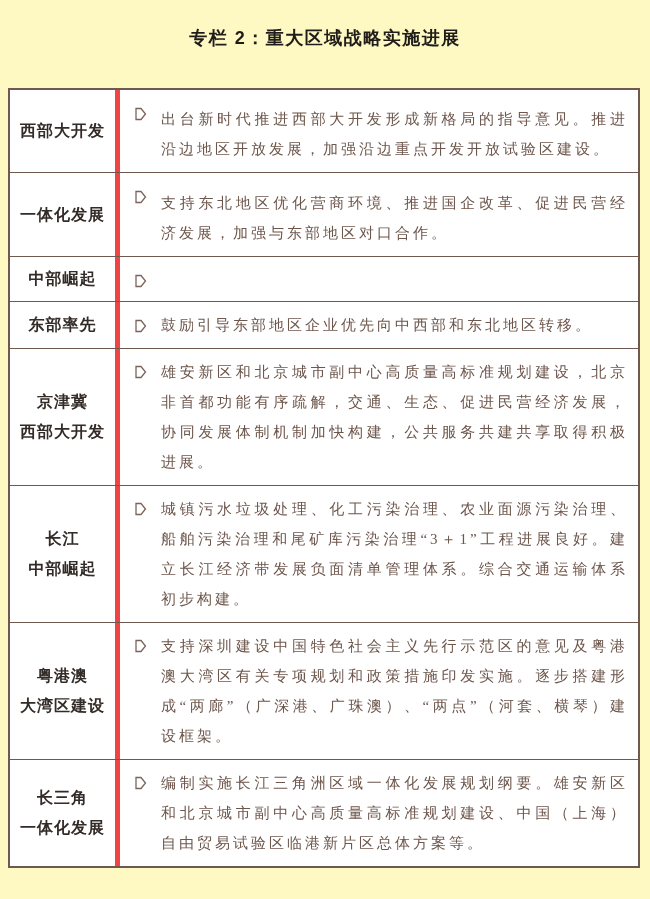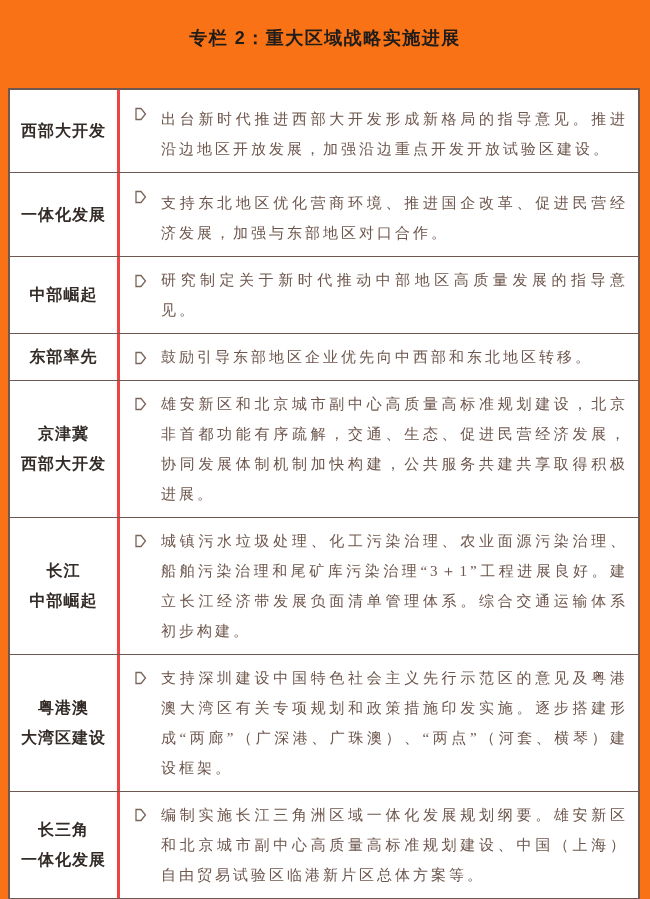--- a/index.html
+++ b/index.html
@@ -1,21 +1,21 @@
 <!DOCTYPE html>
 <html><head>
 <meta charset="utf-8">
 <style>
   * { margin: 0; padding: 0; box-sizing: border-box; }
   html, body { background: #ffffff; }
   .page {
     position: relative;
     width: 650px;
     height: 899px;
-    background: #f97316;
+    background: #fef9c3;
     font-family: "Liberation Sans", sans-serif;
     overflow: hidden;
     text-decoration: underline;
   }
   .title {
     position: absolute;
     top: 26px;
     left: 0;
     width: 100%;
     text-align: center;
@@ -43,21 +43,21 @@
   .row:nth-child(2) { min-height: 84px; }
   .row:nth-child(3) { min-height: 42px; }
   .row:nth-child(4) { min-height: 42px; }
   .row:nth-child(5) { min-height: 118px; }
   .row:nth-child(6) { min-height: 120px; }
   .row:nth-child(7) { min-height: 119px; }
   .row:nth-child(8) { min-height: 89px; }
   .row:nth-child(9) { min-height: 91px; }
   .cell-label {
     flex: 0 0 110px;
-    border-right: 3px solid #ef4444;
+    border-right: 5px solid #ef4444;
     display: flex;
     align-items: center;
     justify-content: center;
     text-align: center;
     font-weight: bold;
     font-size: 16px;
     letter-spacing: 1px;
     line-height: 30px;
     color: #332b27;
     white-space: pre-line;
@@ -114,21 +114,20 @@
         <span class="content-text">支持东北地区优化营商环境、推进国企改革、促进民营经济发展，加强与东部地区对口合作。</span>
       </div>
     </div>
 
     <div class="row">
       <div class="cell-label">中部崛起</div>
       <div class="cell-content">
         <span class="bullet"><svg width="15" height="16" viewBox="0 0 15 16">
               <polygon points="3,2.5 8,2.5 12.5,8 8,13.5 3,13.5" fill="none" stroke="#7a645a" stroke-width="1.3"></polygon>
             </svg></span>
-        <span class="content-text">研究制定关于新时代推动中部地区高质量发展的指导意见。</span>
       </div>
     </div>
 
     <div class="row">
       <div class="cell-label">东部率先</div>
       <div class="cell-content">
         <span class="bullet"><svg width="15" height="16" viewBox="0 0 15 16">
               <polygon points="3,2.5 8,2.5 12.5,8 8,13.5 3,13.5" fill="none" stroke="#7a645a" stroke-width="1.3"></polygon>
             </svg></span>
         <span class="content-text">鼓励引导东部地区企业优先向中西部和东北地区转移。</span>

